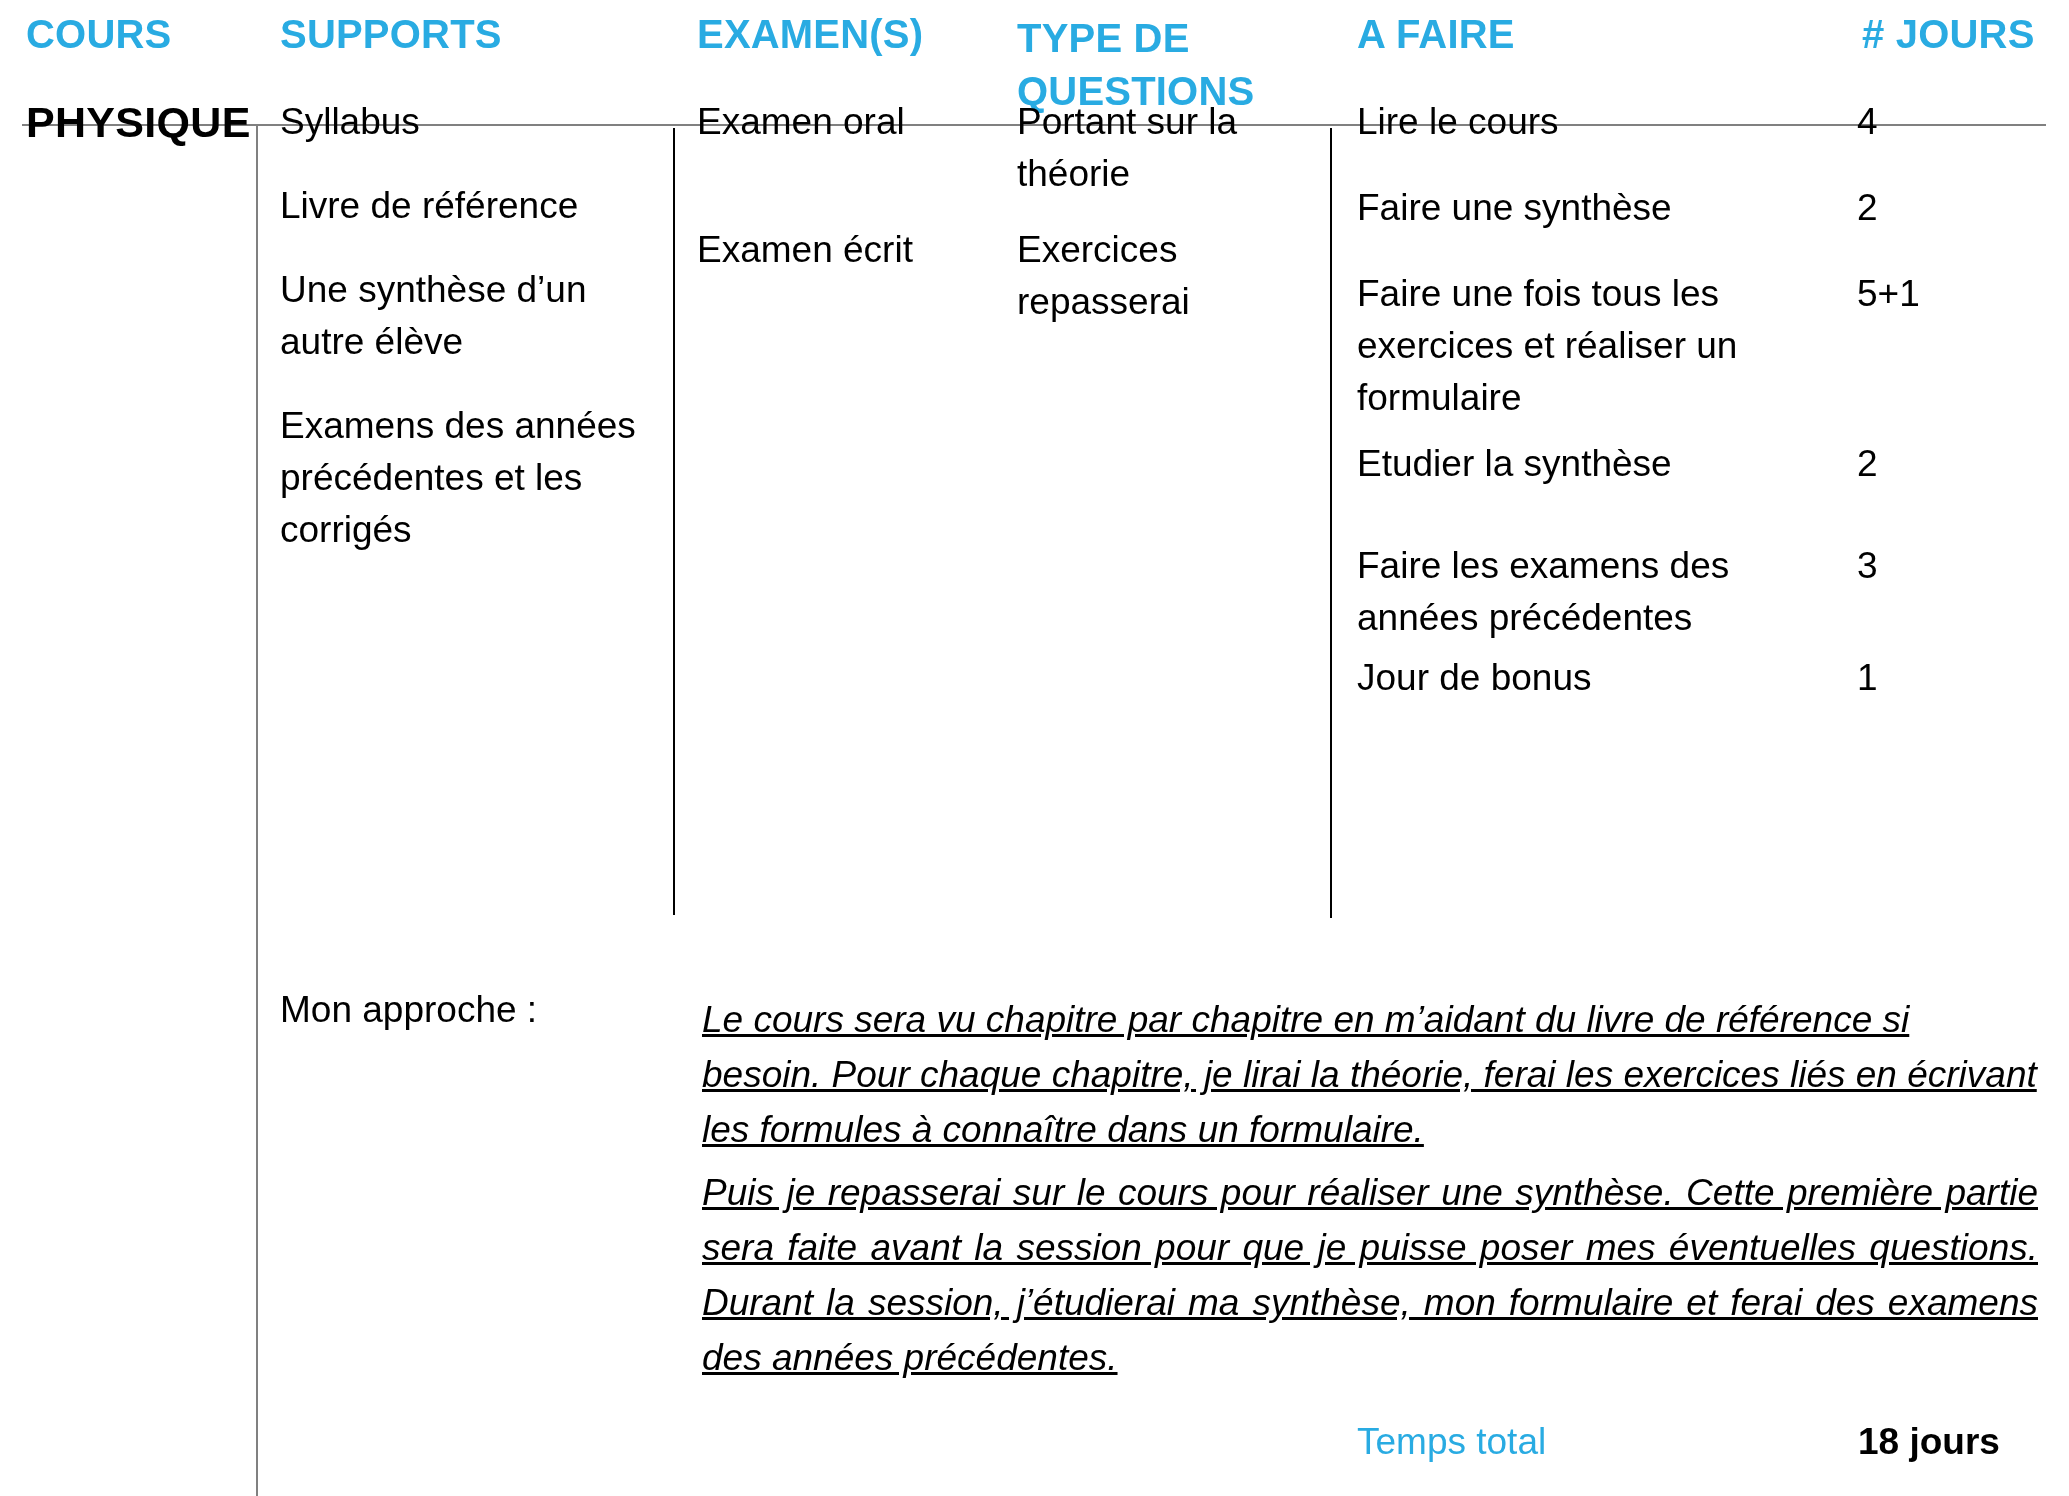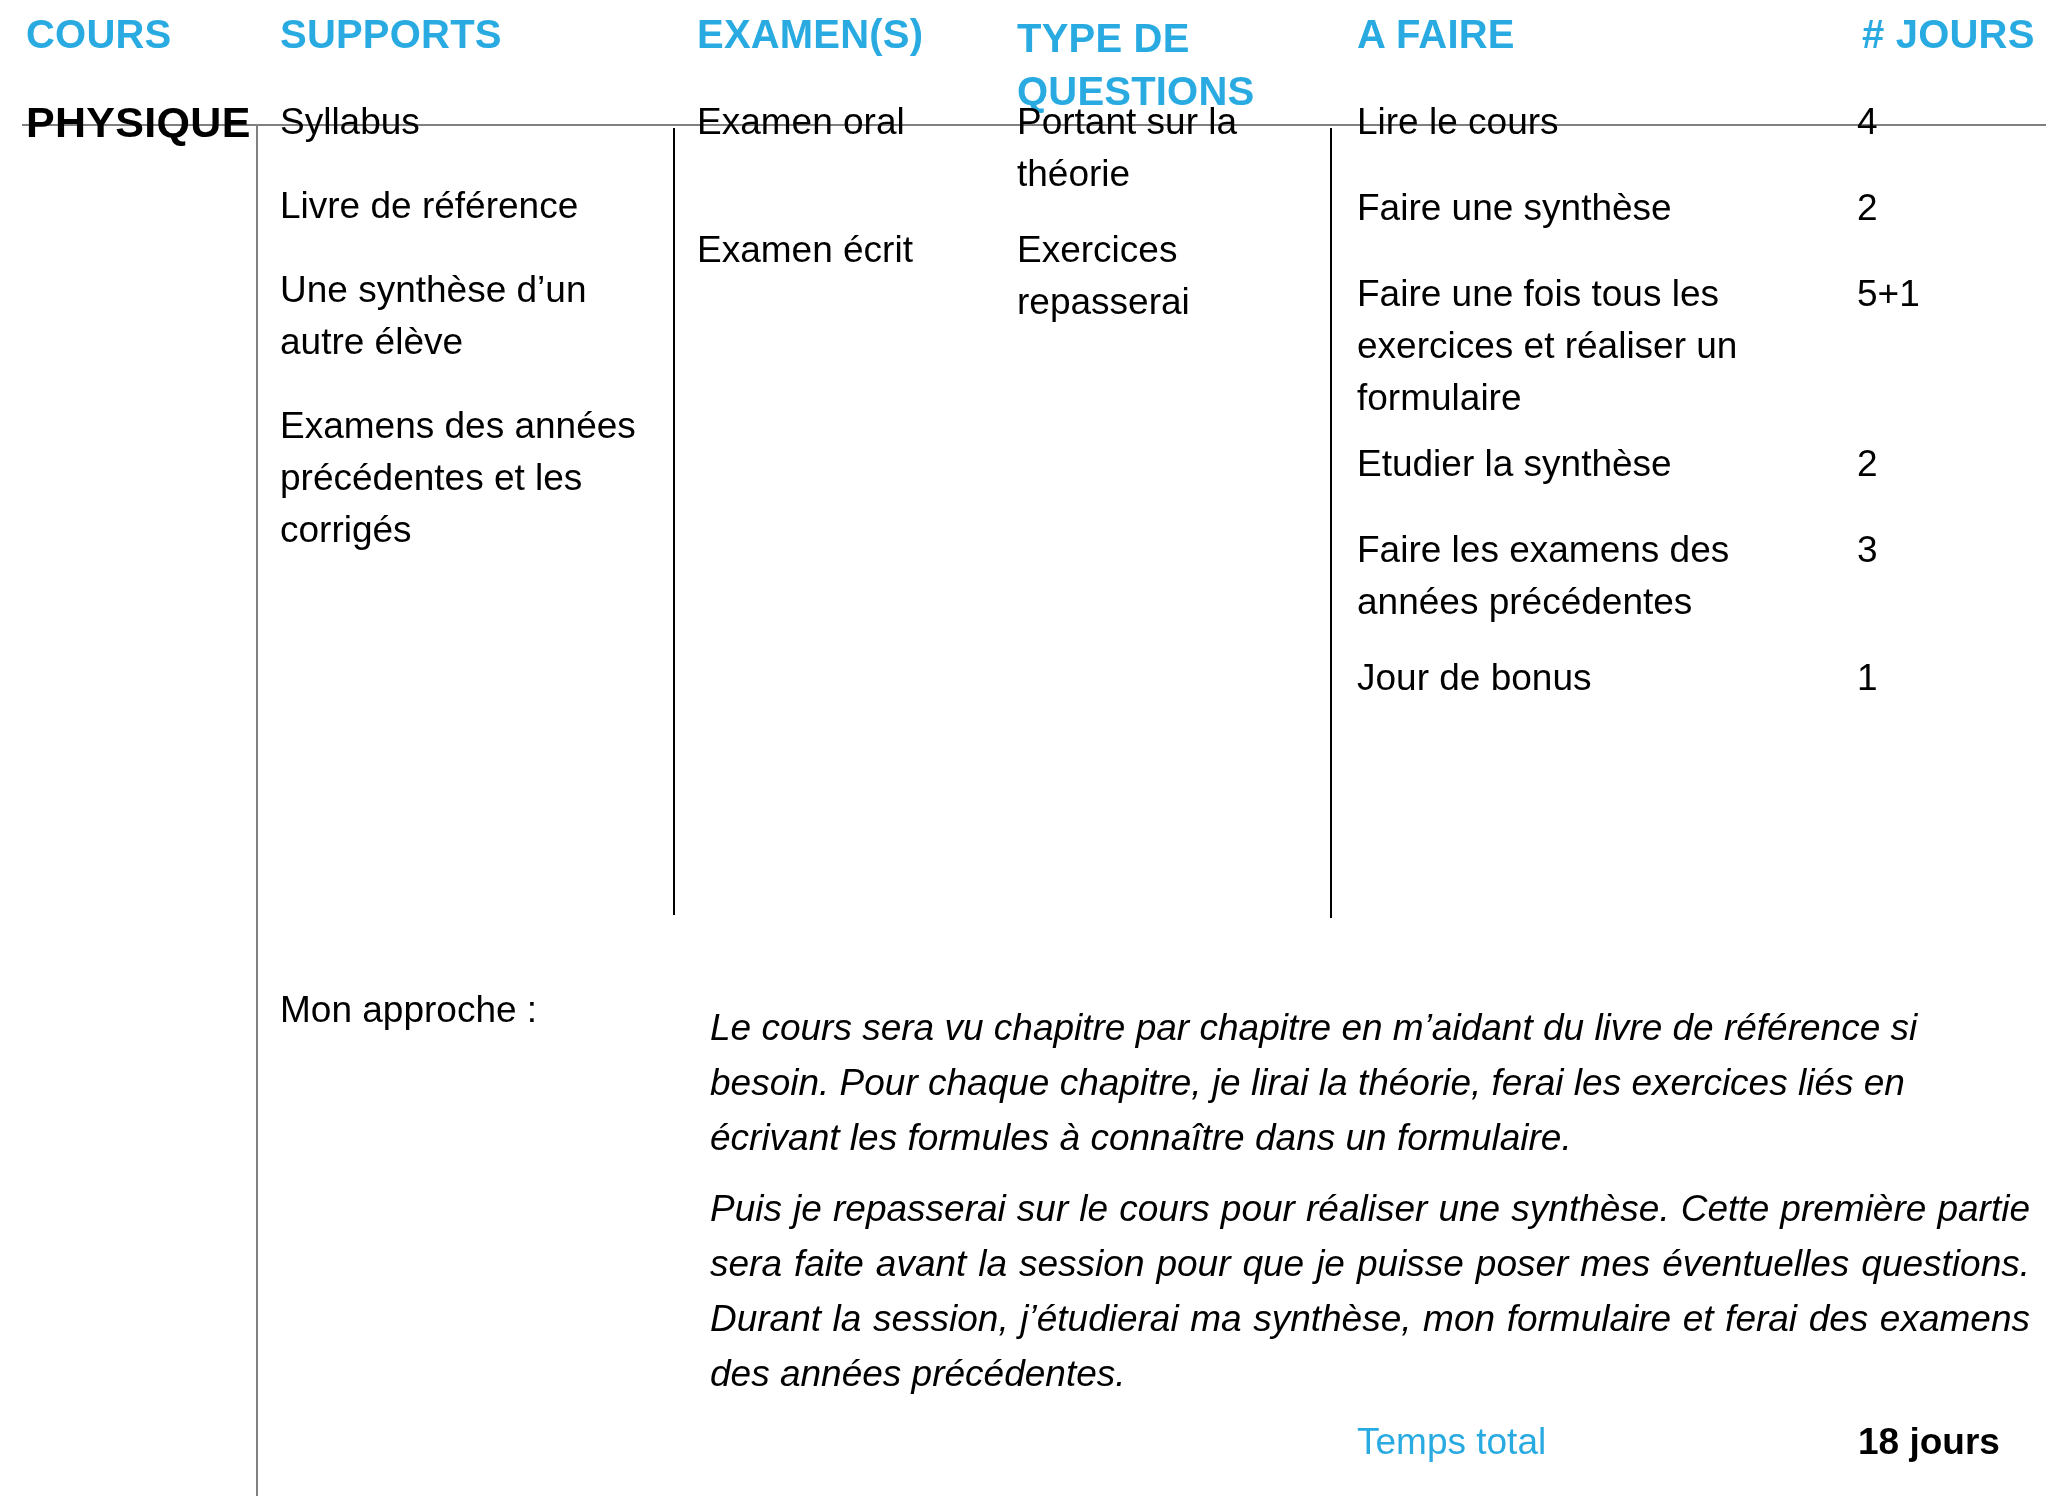--- a/index.html
+++ b/index.html
@@ -165,21 +165,22 @@
     position: absolute;
     left: 694px;
     top: 984px;
     width: 1352px;
     font-size: 37px;
     line-height: 55px;
     font-style: italic;
     font-stretch: condensed;
   }
   .approach-body p {
-    margin: 16px;
+    margin: 8px;
+    text-decoration: underline;
   }
   .approach-body p.justify {
     text-align: justify;
   }
 
   
   .total-label {
     position: absolute;
     left: 1357px;
     top: 1418px;
@@ -253,21 +254,21 @@
     <div class="task-row" style="top:172px;position:absolute;">
       <span class="task-label">Faire une fois tous les exercices et réaliser un formulaire</span>
       <span class="task-days">5+1</span>
     </div>
 
     <div class="task-row" style="top:342px;position:absolute;">
       <span class="task-label">Etudier la synthèse</span>
       <span class="task-days">2</span>
     </div>
 
-    <div class="task-row" style="top:428px;position:absolute;">
+    <div class="task-row" style="top:444px;position:absolute;">
       <span class="task-label">Faire les examens des années précédentes</span>
       <span class="task-days">3</span>
     </div>
 
     <div class="task-row" style="top:556px;position:absolute;">
       <span class="task-label">Jour de bonus</span>
       <span class="task-days">1</span>
     </div>
 
   </div>

